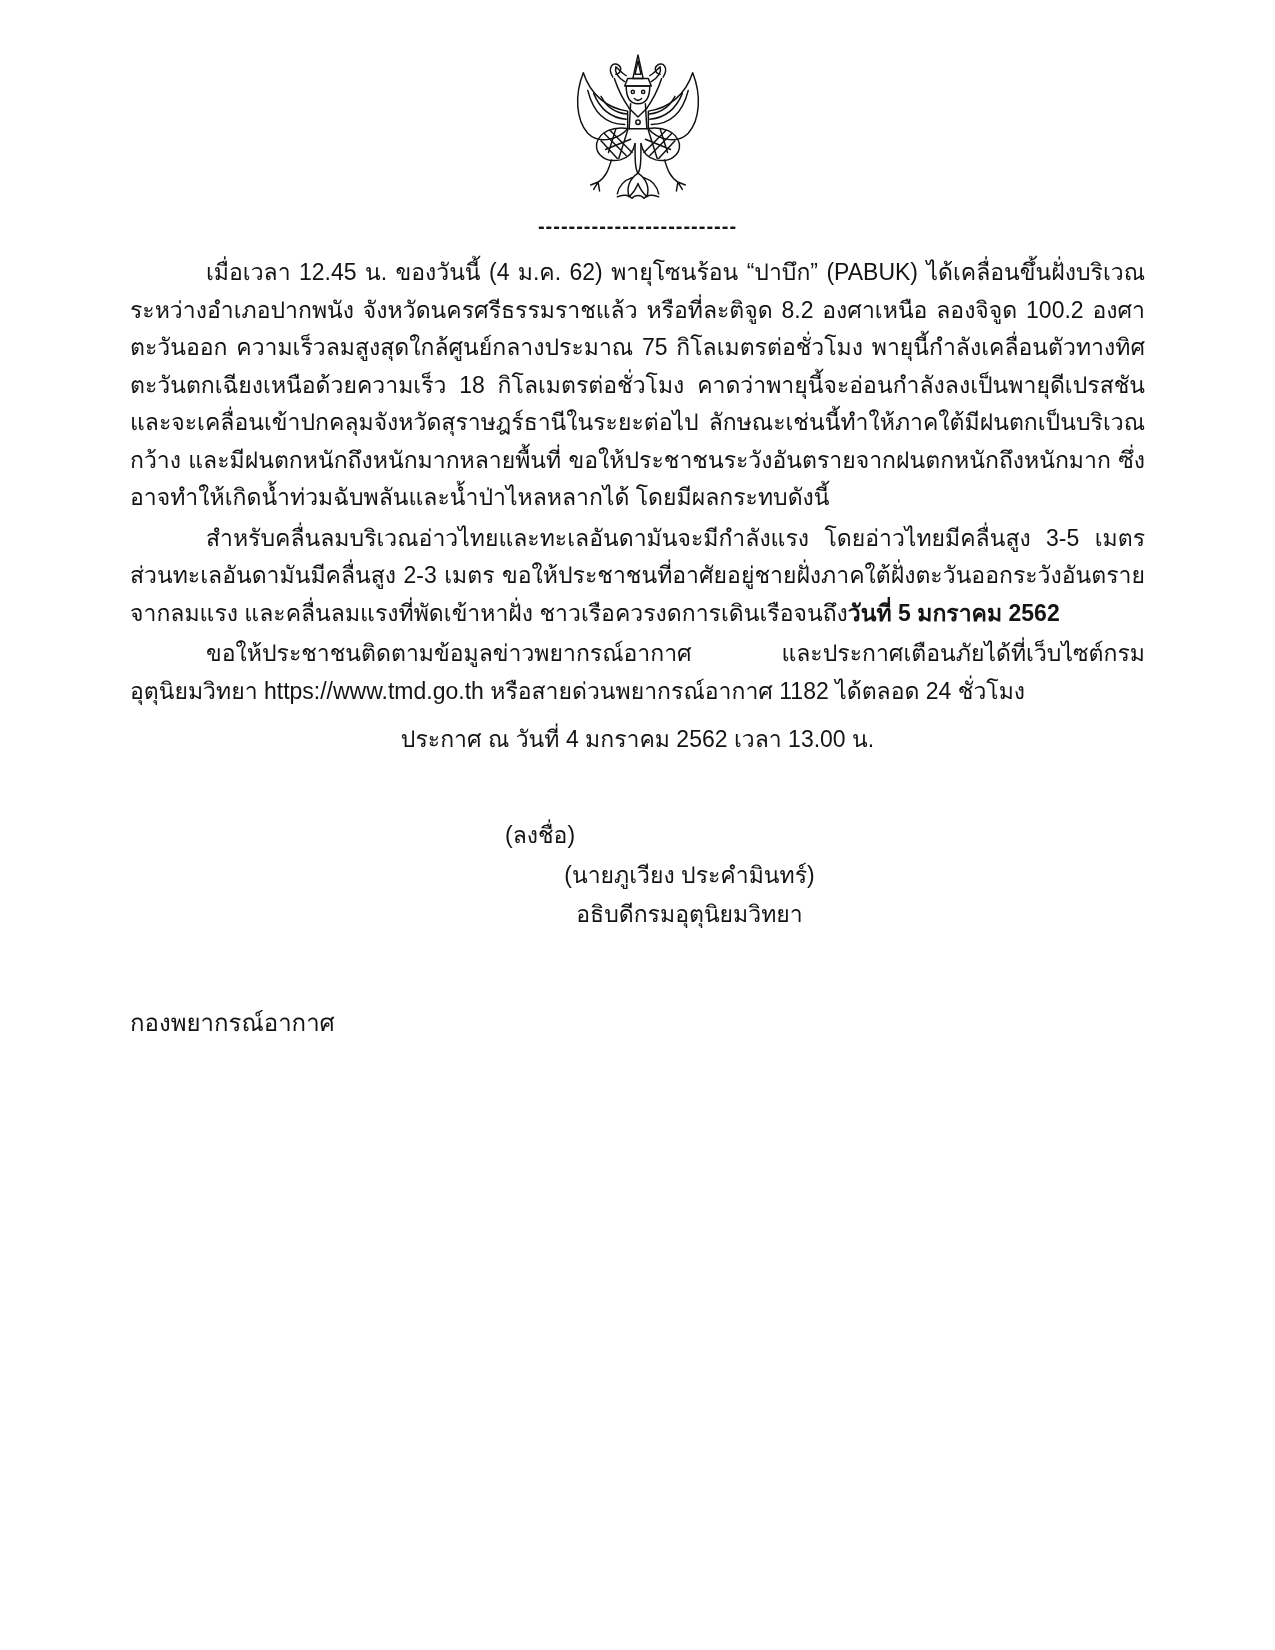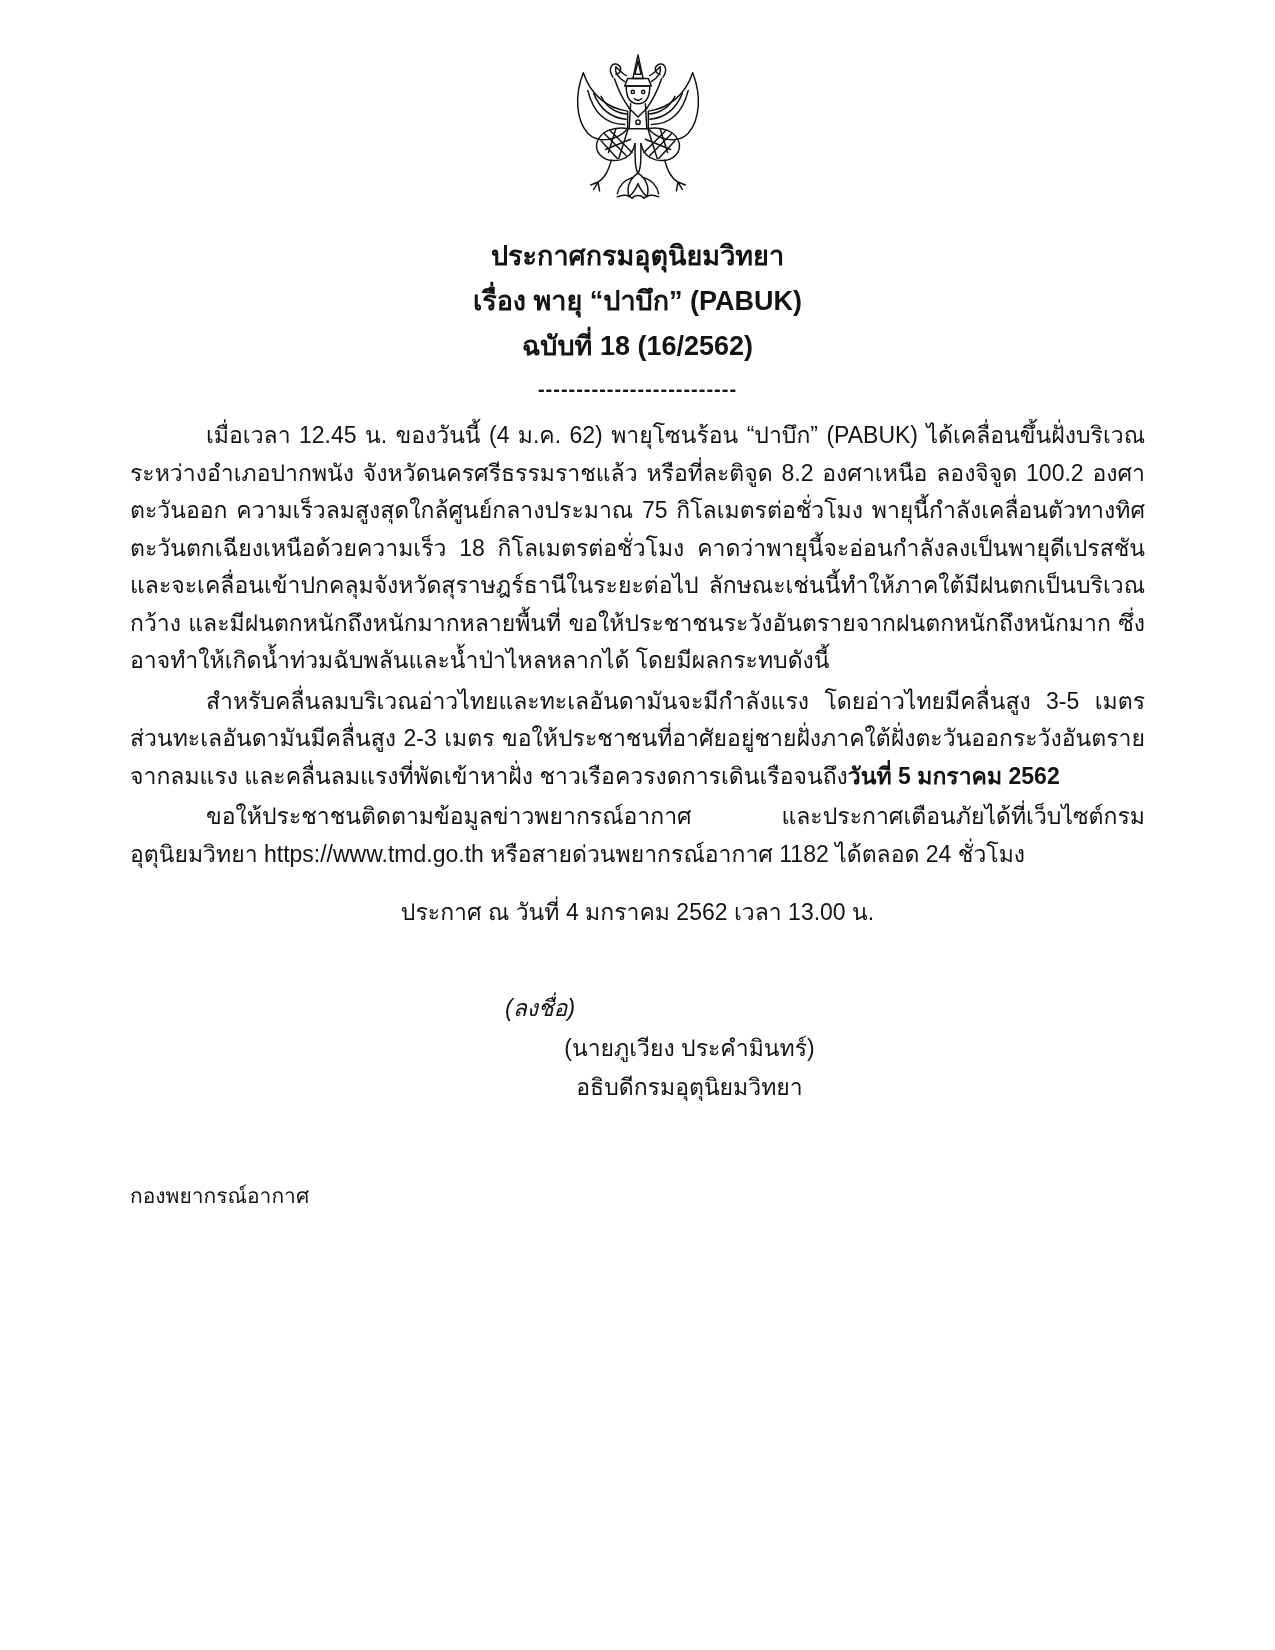--- a/index.html
+++ b/index.html
@@ -36,42 +36,41 @@
     font-size:23px;
     line-height:37.5px;
     text-align:justify;
   }
   .body-text p{
     margin:0 0 3px 0;
     text-indent:76px;
   }
   .body-text b{font-weight:bold;}
   .issued-line{
-    margin-top:20px;
+    margin-top:10px;
     text-align:center;
     font-size:23px;
     line-height:38px;
   }
   .sign-label{
     margin-top:58px;
     margin-left:505px;
     font-size:23px;
     line-height:38px;
-    font-style:italic;
   }
   .signature-block{
     margin-top:2px;
     text-align:center;
     transform:translateX(52px);
     font-size:23px;
     line-height:39px;
   }
   .footer-block{
     margin:70px 0 0 130px;
-    font-size:21px;
+    font-size:24px;
     line-height:38px;
   }
 </style>
 </head>
 <body>
 
 <div class="page">
 
   <div class="emblem-wrap">
     <svg width="148" height="150" viewBox="0 0 200 203" aria-hidden="true">
@@ -108,25 +107,20 @@
         <path d="M100 164 C88 172 84 184 88 196 C94 190 98 184 100 178 C102 184 106 190 112 196 C116 184 112 172 100 164"></path>
         <path d="M92 170 C80 174 74 182 72 192"></path>
         <path d="M108 170 C120 174 126 182 128 192"></path>
         <path d="M64 146 C60 160 56 170 46 176 M46 176 L36 180 M46 176 L40 186 M46 176 L48 188"></path>
         <path d="M136 146 C140 160 144 170 154 176 M154 176 L164 180 M154 176 L160 186 M154 176 L152 188"></path>
         <path d="M72 196 C80 192 88 194 92 198 C96 193 104 193 108 198 C112 194 120 192 128 196"></path>
       </g>
     </svg>
   </div>
 
-  <div class="title-block">
-    <div>ประกาศกรมอุตุนิยมวิทยา</div>
-    <div>เรื่อง พายุ “ปาบึก” (PABUK)</div>
-    <div>ฉบับที่ 18 (16/2562)</div>
-  </div>
 
   <div class="separator">--------------------------</div>
 
   <div class="body-text">
     <p><span>เมื่อเวลา 12.45 น. ของวันนี้ (4 ม.ค. 62) พายุโซนร้อน “ปาบึก” (PABUK) ได้เคลื่อนขึ้นฝั่งบริเวณระหว่างอำเภอปากพนัง จังหวัดนครศรีธรรมราชแล้ว หรือที่ละติจูด 8.2 องศาเหนือ ลองจิจูด 100.2 องศาตะวันออก ความเร็วลมสูงสุดใกล้ศูนย์กลางประมาณ 75 กิโลเมตรต่อชั่วโมง พายุนี้กำลังเคลื่อนตัวทางทิศตะวันตกเฉียงเหนือด้วยความเร็ว 18 กิโลเมตรต่อชั่วโมง  คาดว่าพายุนี้จะอ่อนกำลังลงเป็นพายุดีเปรสชันและจะเคลื่อนเข้าปกคลุมจังหวัดสุราษฎร์ธานีในระยะต่อไป ลักษณะเช่นนี้ทำให้ภาคใต้มีฝนตกเป็นบริเวณกว้าง และมีฝนตกหนักถึงหนักมากหลายพื้นที่ ขอให้ประชาชนระวังอันตรายจากฝนตกหนักถึงหนักมาก ซึ่งอาจทำให้เกิดน้ำท่วมฉับพลันและน้ำป่าไหลหลากได้ โดยมีผลกระทบดังนี้</span></p>
     <p><span>สำหรับคลื่นลมบริเวณอ่าวไทยและทะเลอันดามันจะมีกำลังแรง โดยอ่าวไทยมีคลื่นสูง 3-5 เมตร ส่วนทะเลอันดามันมีคลื่นสูง 2-3 เมตร ขอให้ประชาชนที่อาศัยอยู่ชายฝั่งภาคใต้ฝั่งตะวันออกระวังอันตรายจากลมแรง และคลื่นลมแรงที่พัดเข้าหาฝั่ง ชาวเรือควรงดการเดินเรือจนถึง</span><b>วันที่ 5 มกราคม 2562</b></p>
     <p><span>ขอให้ประชาชนติดตามข้อมูลข่าวพยากรณ์อากาศ และประกาศเตือนภัยได้ที่เว็บไซต์กรมอุตุนิยมวิทยา https://www.tmd.go.th หรือสายด่วนพยากรณ์อากาศ 1182 ได้ตลอด 24 ชั่วโมง</span></p>
   </div>
 
   <div class="issued-line">ประกาศ  ณ วันที่ 4 มกราคม 2562 เวลา 13.00 น.</div>

